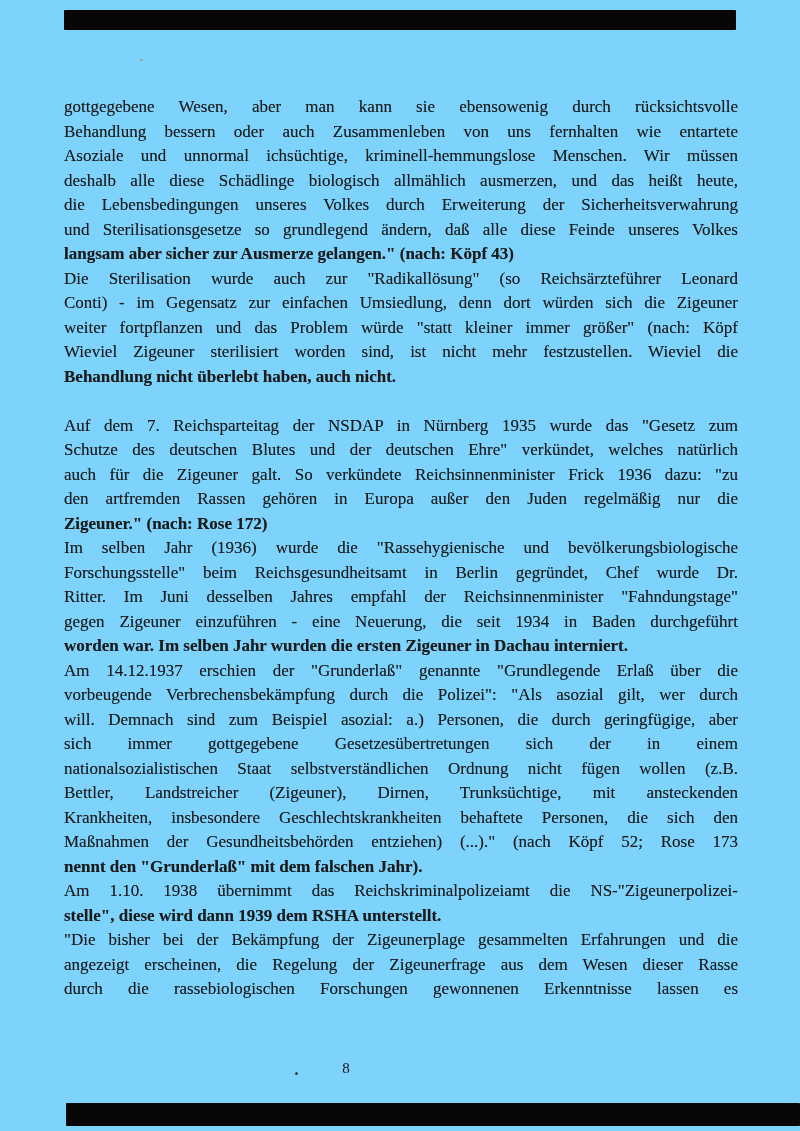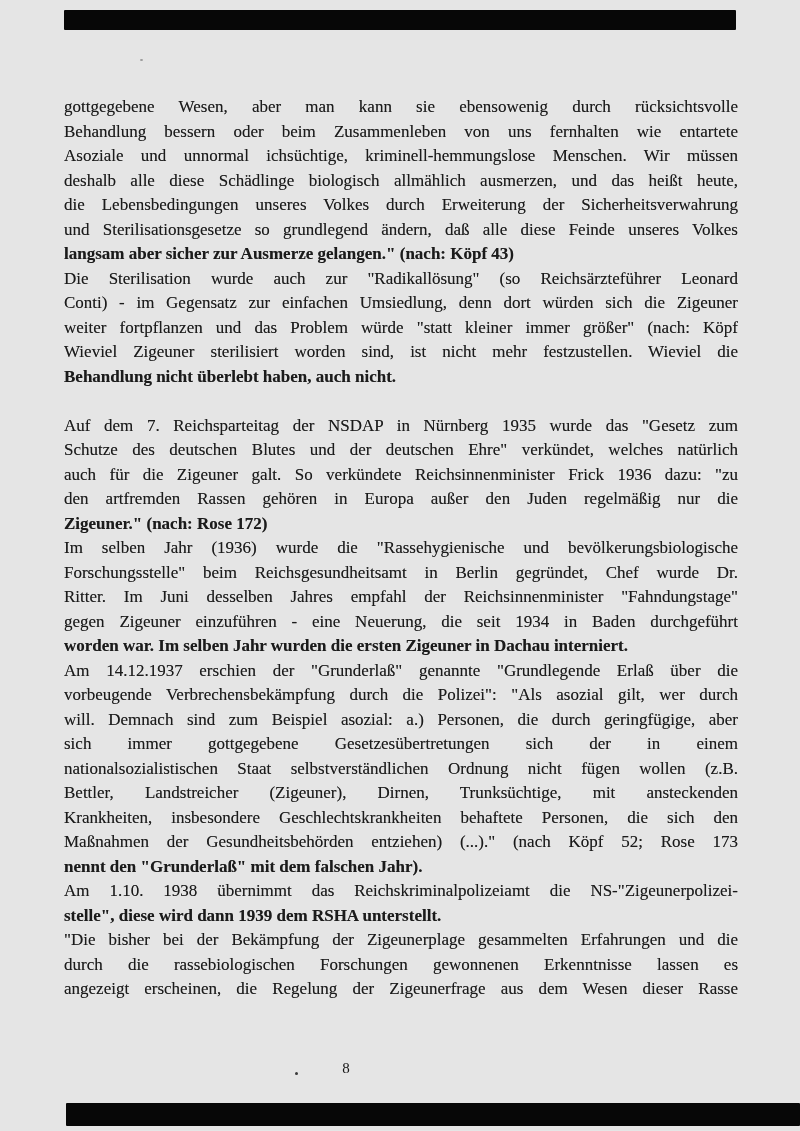--- a/index.html
+++ b/index.html
@@ -5,21 +5,21 @@
   html,body{margin:0;padding:0;}
   body{
     width:800px;height:1131px;
     background:#fdfdfc;
     overflow:hidden;
     position:relative;
     font-family:"Liberation Serif", serif;
   }
   .page{
     position:absolute;left:0;top:0;width:800px;height:1131px;
-    background:#e5e5e5;
+    background:#7dd3fc;
   }
   .scan-bar{
     position:absolute;background:#070707;border-radius:1px;
   }
   .scan-bar.top{left:64px;top:10px;width:672px;height:20px;}
   .scan-bar.bottom{left:66px;top:1103px;width:734px;height:23px;}
   .textblock{
     position:absolute;left:64px;top:95px;width:674px;
     font-size:17px;line-height:24.5px;color:#1b1b1b;
     text-shadow:0 0 0.5px rgba(10,10,10,0.45);
@@ -47,21 +47,21 @@
 
 <div class="page">
 
   <div class="scan-bar top"></div>
   <div class="speck a"></div>
 
   <div class="textblock">
 
     <div class="paragraph">
       <div class="line">gottgegebene Wesen, aber man kann sie ebensowenig durch rücksichtsvolle</div>
-      <div class="line">Behandlung bessern oder beim Zusammenleben von uns fernhalten wie entartete</div>
+      <div class="line">Behandlung bessern oder auch Zusammenleben von uns fernhalten wie entartete</div>
       <div class="line">Asoziale und unnormal ichsüchtige, kriminell-hemmungslose Menschen. Wir müssen</div>
       <div class="line">deshalb alle diese Schädlinge biologisch allmählich ausmerzen, und das heißt heute,</div>
       <div class="line">die Lebensbedingungen unseres Volkes durch Erweiterung der Sicherheitsverwahrung</div>
       <div class="line">und Sterilisationsgesetze so grundlegend ändern, daß alle diese Feinde unseres Volkes</div>
       <div class="line end">langsam aber sicher zur Ausmerze gelangen." (nach: Köpf 43)</div>
     </div>
 
     <div class="paragraph">
       <div class="line">Die Sterilisation wurde auch zur "Radikallösung" (so Reichsärzteführer Leonard</div>
       <div class="line">Conti) - im Gegensatz zur einfachen Umsiedlung, denn dort würden sich die Zigeuner</div>
@@ -103,22 +103,22 @@
       <div class="line end">nennt den "Grunderlaß" mit dem falschen Jahr).</div>
     </div>
 
     <div class="paragraph">
       <div class="line">Am 1.10. 1938 übernimmt das Reichskriminalpolizeiamt die NS-"Zigeunerpolizei-</div>
       <div class="line end">stelle", diese wird dann 1939 dem RSHA unterstellt.</div>
     </div>
 
     <div class="paragraph">
       <div class="line">"Die bisher bei der Bekämpfung der Zigeunerplage gesammelten Erfahrungen und die</div>
+      <div class="line">angezeigt erscheinen, die Regelung der Zigeunerfrage aus dem Wesen dieser Rasse</div>
       <div class="line">durch die rassebiologischen Forschungen gewonnenen Erkenntnisse lassen es</div>
-      <div class="line">angezeigt erscheinen, die Regelung der Zigeunerfrage aus dem Wesen dieser Rasse</div>
     </div>
 
   </div>
 
   <div class="speck b"></div>
   <div class="page-number">8</div>
 
   <div class="scan-bar bottom"></div>
 
 </div>

